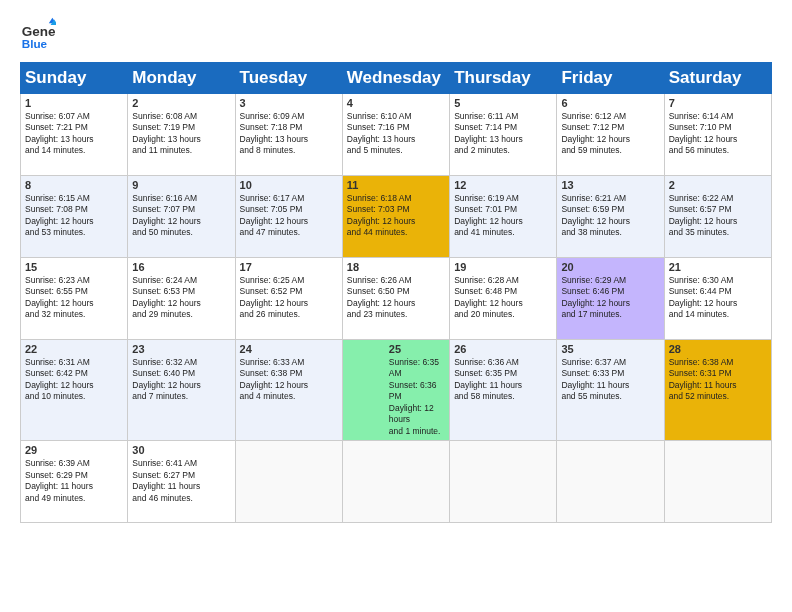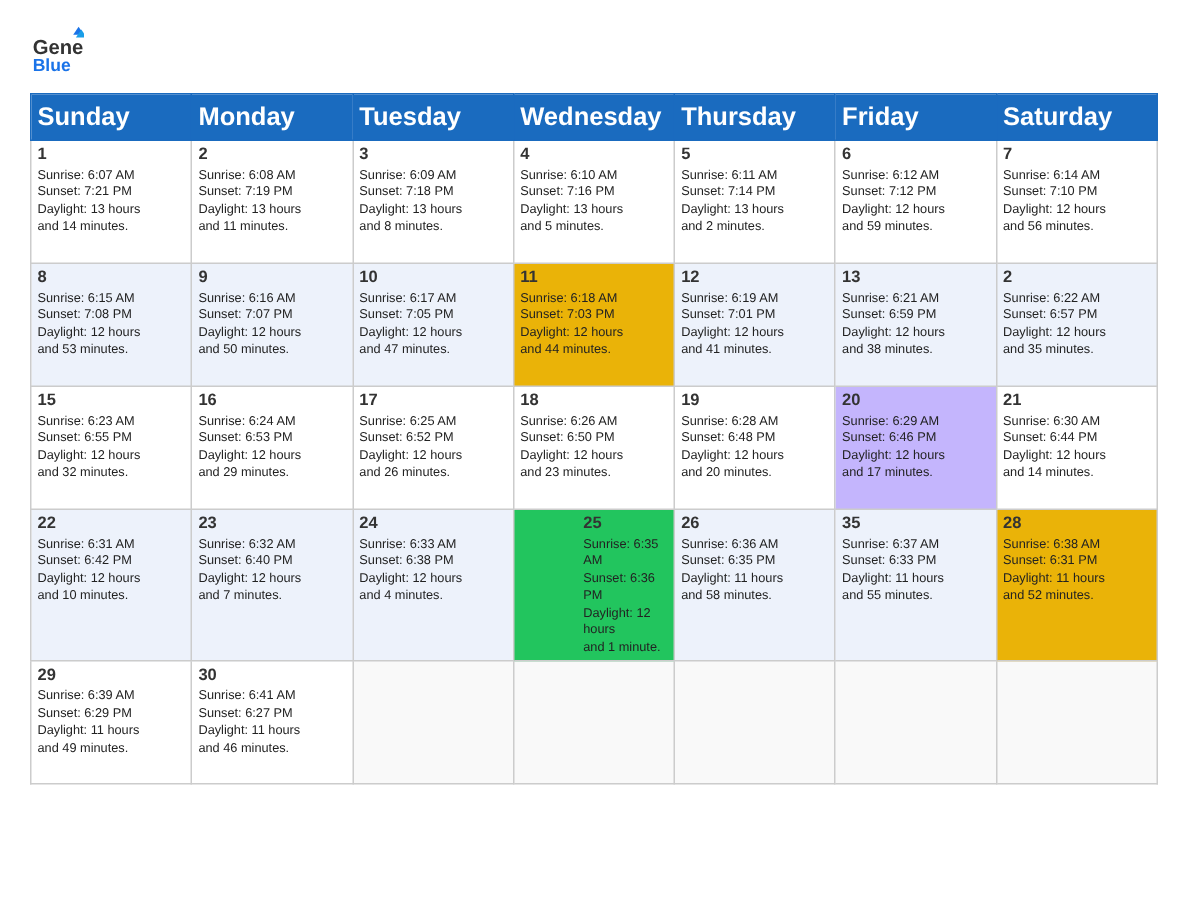--- a/index.html
+++ b/index.html
@@ -214,21 +214,21 @@
             <div class="cell-text">Sunrise: 6:31 AM<br>Sunset: 6:42 PM<br>Daylight: 12 hours<br>and 10 minutes.</div>
           </td>
           <td style="background: rgb(237, 242, 251);">
             <span class="day-num">23</span>
             <div class="cell-text">Sunrise: 6:32 AM<br>Sunset: 6:40 PM<br>Daylight: 12 hours<br>and 7 minutes.</div>
           </td>
           <td style="background: rgb(237, 242, 251);">
             <span class="day-num">24</span>
             <div class="cell-text">Sunrise: 6:33 AM<br>Sunset: 6:38 PM<br>Daylight: 12 hours<br>and 4 minutes.</div>
           </td>
-          <td style="background: #22c55e; padding-left: 46px;">
+          <td style="background: #86efac; padding-left: 46px;">
             <span class="day-num">25</span>
             <div class="cell-text">Sunrise: 6:35 AM<br>Sunset: 6:36 PM<br>Daylight: 12 hours<br>and 1 minute.</div>
           </td>
           <td style="background: rgb(237, 242, 251);">
             <span class="day-num">26</span>
             <div class="cell-text">Sunrise: 6:36 AM<br>Sunset: 6:35 PM<br>Daylight: 11 hours<br>and 58 minutes.</div>
           </td>
           <td style="background: rgb(237, 242, 251);">
             <span class="day-num">35</span>
             <div class="cell-text">Sunrise: 6:37 AM<br>Sunset: 6:33 PM<br>Daylight: 11 hours<br>and 55 minutes.</div>

